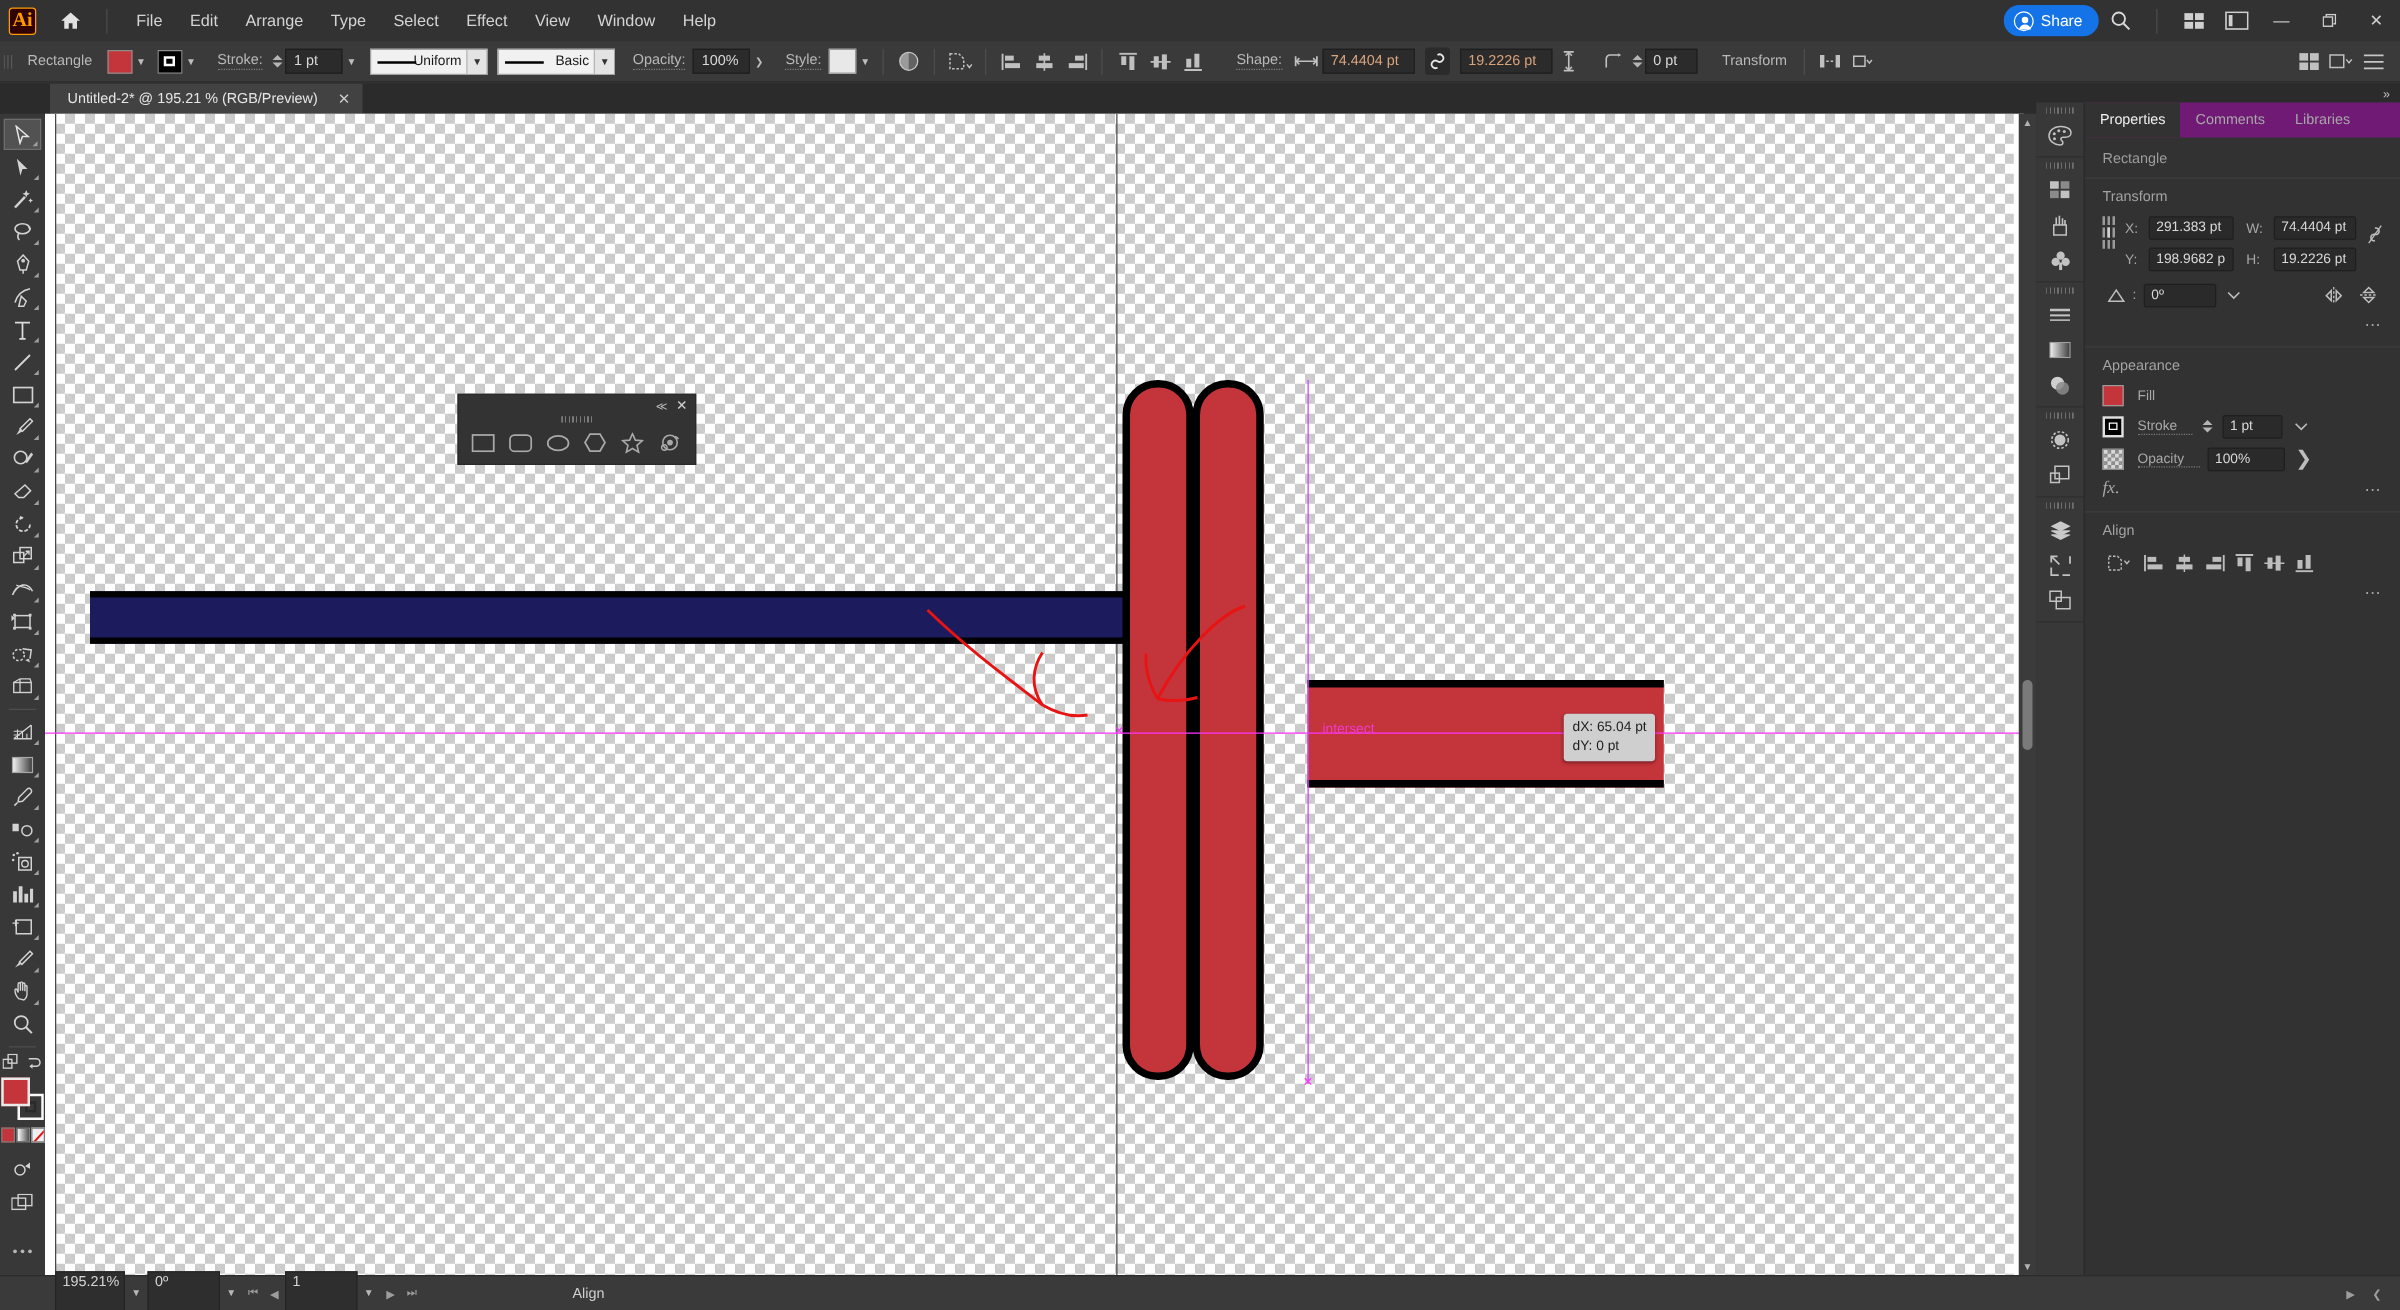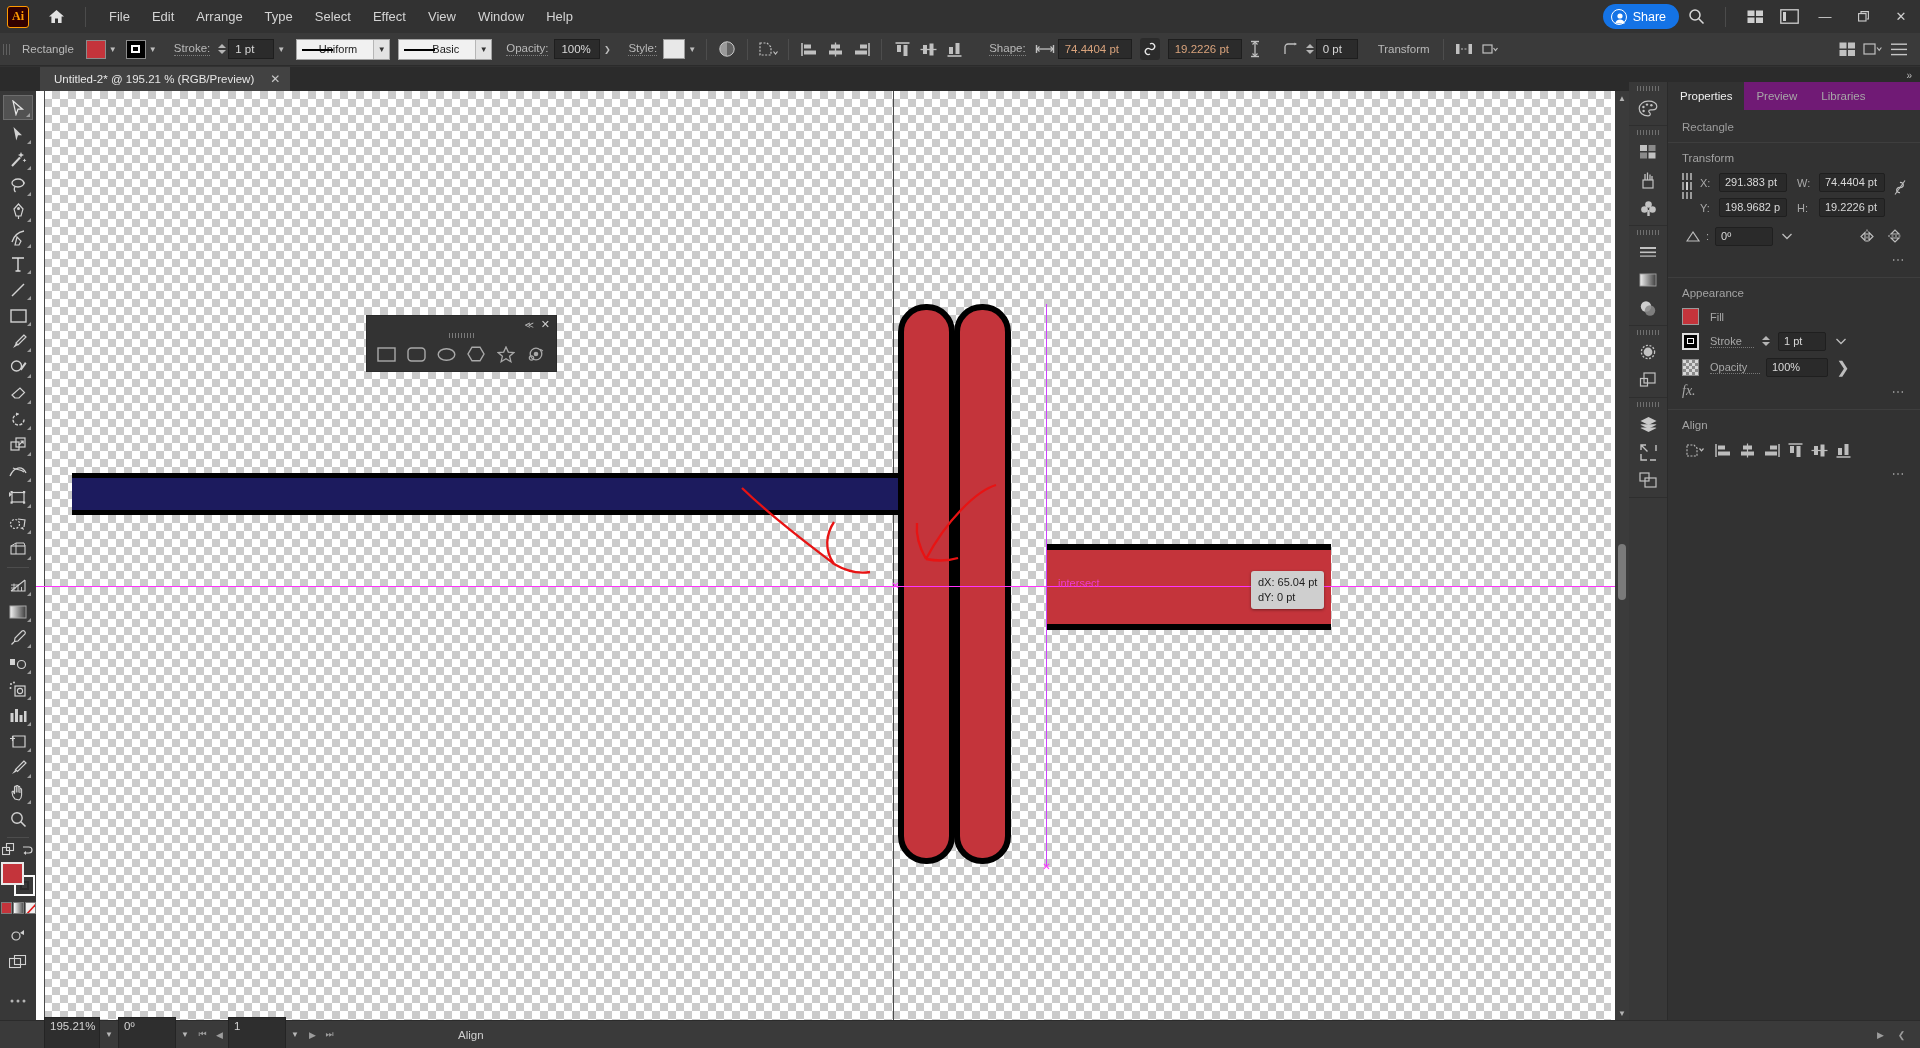--- a/index.html
+++ b/index.html
@@ -13,21 +13,21 @@
   .app { position: relative; width: 1920px; height: 1048px; }
 
   
   .menubar {
     position: absolute; left: 0; top: 0; width: 1920px; height: 33px;
     background: #323232; display: flex; align-items: center;
   }
   .ai-logo {
     width: 22px; height: 22px; margin-left: 7px; border-radius: 3px;
     background: #310000; border: 1px solid #ff9a00;
-    color: #ff9a00; font-size: 12px; font-weight: bold;
+    color: #ff9a00; font-size: 16px; font-weight: bold;
     display: flex; align-items: center; justify-content: center;
     font-family: "Liberation Serif", serif;
   }
   .home-btn {
     width: 34px; height: 26px; margin-left: 10px;
     display: flex; align-items: center; justify-content: center; cursor: pointer;
   }
   .menu-sep { width: 1px; height: 20px; background: #4b4b4b; margin: 0 12px; }
   .menu-items { display: flex; align-items: center; height: 100%; }
   .menu-item {
@@ -94,21 +94,21 @@
     background: #2b2b2b; border: 1px solid #1e1e1e; color: #d8d8d8;
     height: 20px; line-height: 18px; padding: 0 6px; font-size: 11.5px;
     cursor: text; white-space: nowrap;
   }
   .combo {
     display: flex; align-items: center; background: #f1f1f1;
     border: 1px solid #a3a3a3; height: 21px; cursor: pointer;
   }
   .combo .preview {
     width: 76px; height: 19px; display: flex; align-items: center;
-    justify-content: flex-end; padding-right: 16px; color: #1a1a1a;
+    justify-content: flex-end; padding-right: 4px; color: #1a1a1a;
     font-size: 11px; position: relative;
   }
   .combo .preview::before {
     content: ""; position: absolute; left: 5px; right: 40px; top: 9px;
     height: 2.5px; background: #000;
   }
   .combo .dd {
     width: 16px; height: 19px; border-left: 1px solid #b6b6b6;
     display: flex; align-items: center; justify-content: center;
     color: #333; font-size: 8px; background: #e3e3e3;
@@ -1048,21 +1048,21 @@
             <rect x="6" y="6" width="11" height="9" fill="none" stroke="#c2c2c2" stroke-width="1.2"></rect>
           </svg>
       </div>
     </div>
   </div>
 
   <div class="panel">
     <div class="panel-chev">»</div>
     <div class="panel-tabs">
       <div class="ptab active">Properties</div>
-      <div class="ptab">Preview</div>
+      <div class="ptab">Comments</div>
       <div class="ptab">Libraries</div>
     </div>
     <div class="panel-title">Rectangle</div>
 
     <div class="sect">
       <div class="sect-h">Transform</div>
       <div style="display:flex;align-items:flex-start;gap:8px">
         <div class="ref-grid">
           <i></i>
             <i></i>

